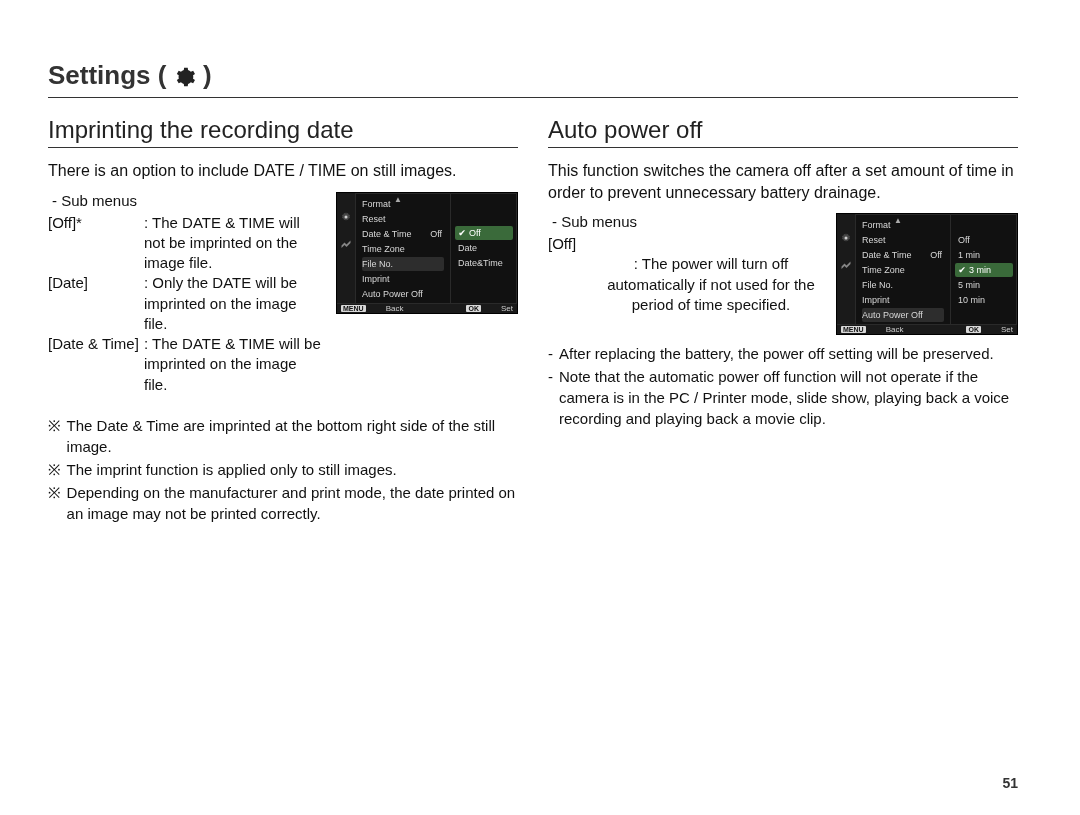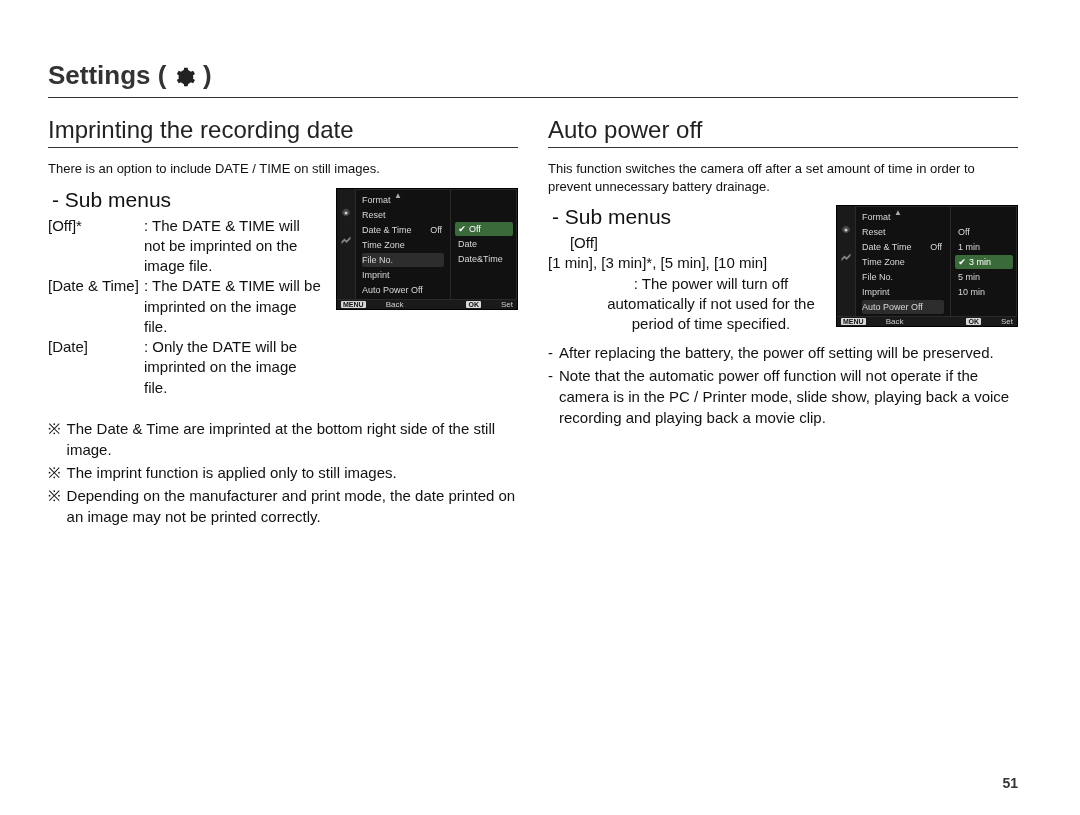--- a/index.html
+++ b/index.html
@@ -38,45 +38,45 @@
   }
   .section-title {
     font-size: 24px;
     font-weight: normal;
     color: #222;
     border-bottom: 1px solid #333;
     padding-bottom: 3px;
     margin-bottom: 12px;
   }
   .intro {
-    font-size: 13px;
+    font-size: 16px;
     margin: 0 0 10px 0;
     line-height: 1.35;
   }
   .submenu-label {
-    font-size: 21px;
+    font-size: 15px;
     margin: 0 0 4px 4px;
   }
   .submenu-block {
     display: flex;
     gap: 12px;
   }
   .submenu-list {
     flex: 1;
     font-size: 15px;
     line-height: 1.35;
   }
   .submenu-row {
     display: flex;
     margin-bottom: 0;
   }
   .submenu-key {
     min-width: 96px;
   }
-  .submenu-row.narrow .submenu-key { min-width: 50px; text-align: right; }
+  .submenu-row.narrow .submenu-key { min-width: 50px; }
   .submenu-val { flex: 1; }
   .notes {
     margin-top: 20px;
     font-size: 15px;
     line-height: 1.4;
   }
   .note {
     display: flex;
     gap: 6px;
     margin-bottom: 2px;
@@ -224,26 +224,26 @@
 
       <div class="submenu-block">
         <div style="flex:1">
           <div class="submenu-label">- Sub menus</div>
           <div class="submenu-list">
             <div class="submenu-row">
               <div class="submenu-key">[Off]*</div>
               <div class="submenu-val">: The DATE &amp; TIME will not be imprinted on the image file.</div>
             </div>
             <div class="submenu-row">
+              <div class="submenu-key">[Date]</div>
+              <div class="submenu-val">: Only the DATE will be imprinted on the image file.</div>
+            </div>
+            <div class="submenu-row">
               <div class="submenu-key">[Date &amp; Time]</div>
               <div class="submenu-val">: The DATE &amp; TIME will be imprinted on the image file.</div>
-            </div>
-            <div class="submenu-row">
-              <div class="submenu-key">[Date]</div>
-              <div class="submenu-val">: Only the DATE will be imprinted on the image file.</div>
             </div>
           </div>
         </div>
 
         <div class="cam">
           <div class="cam-up-caret">▲</div>
           <div class="cam-body">
             <div class="cam-side">
               <span>
                 <svg viewBox="0 0 24 24" fill="#cfcfcf">
@@ -328,21 +328,20 @@
       <p class="intro">This function switches the camera off after a set amount of time in order to prevent unnecessary battery drainage.</p>
 
       <div class="submenu-block">
         <div style="flex:1">
           <div class="submenu-label">- Sub menus</div>
           <div class="submenu-list">
             <div class="submenu-row narrow">
               <div class="submenu-key">[Off]</div>
             </div>
             <div style="font-size:15px;line-height:1.35;">
-              <div>[1 min], [3 min]*, [5 min], [10 min]</div>
               <div style="padding-left:50px;text-align:center;">: The power will turn off automatically if not used for the period of time specified.</div>
             </div>
           </div>
         </div>
 
         <div class="cam">
           <div class="cam-up-caret">▲</div>
           <div class="cam-body">
             <div class="cam-side">
               <span>

